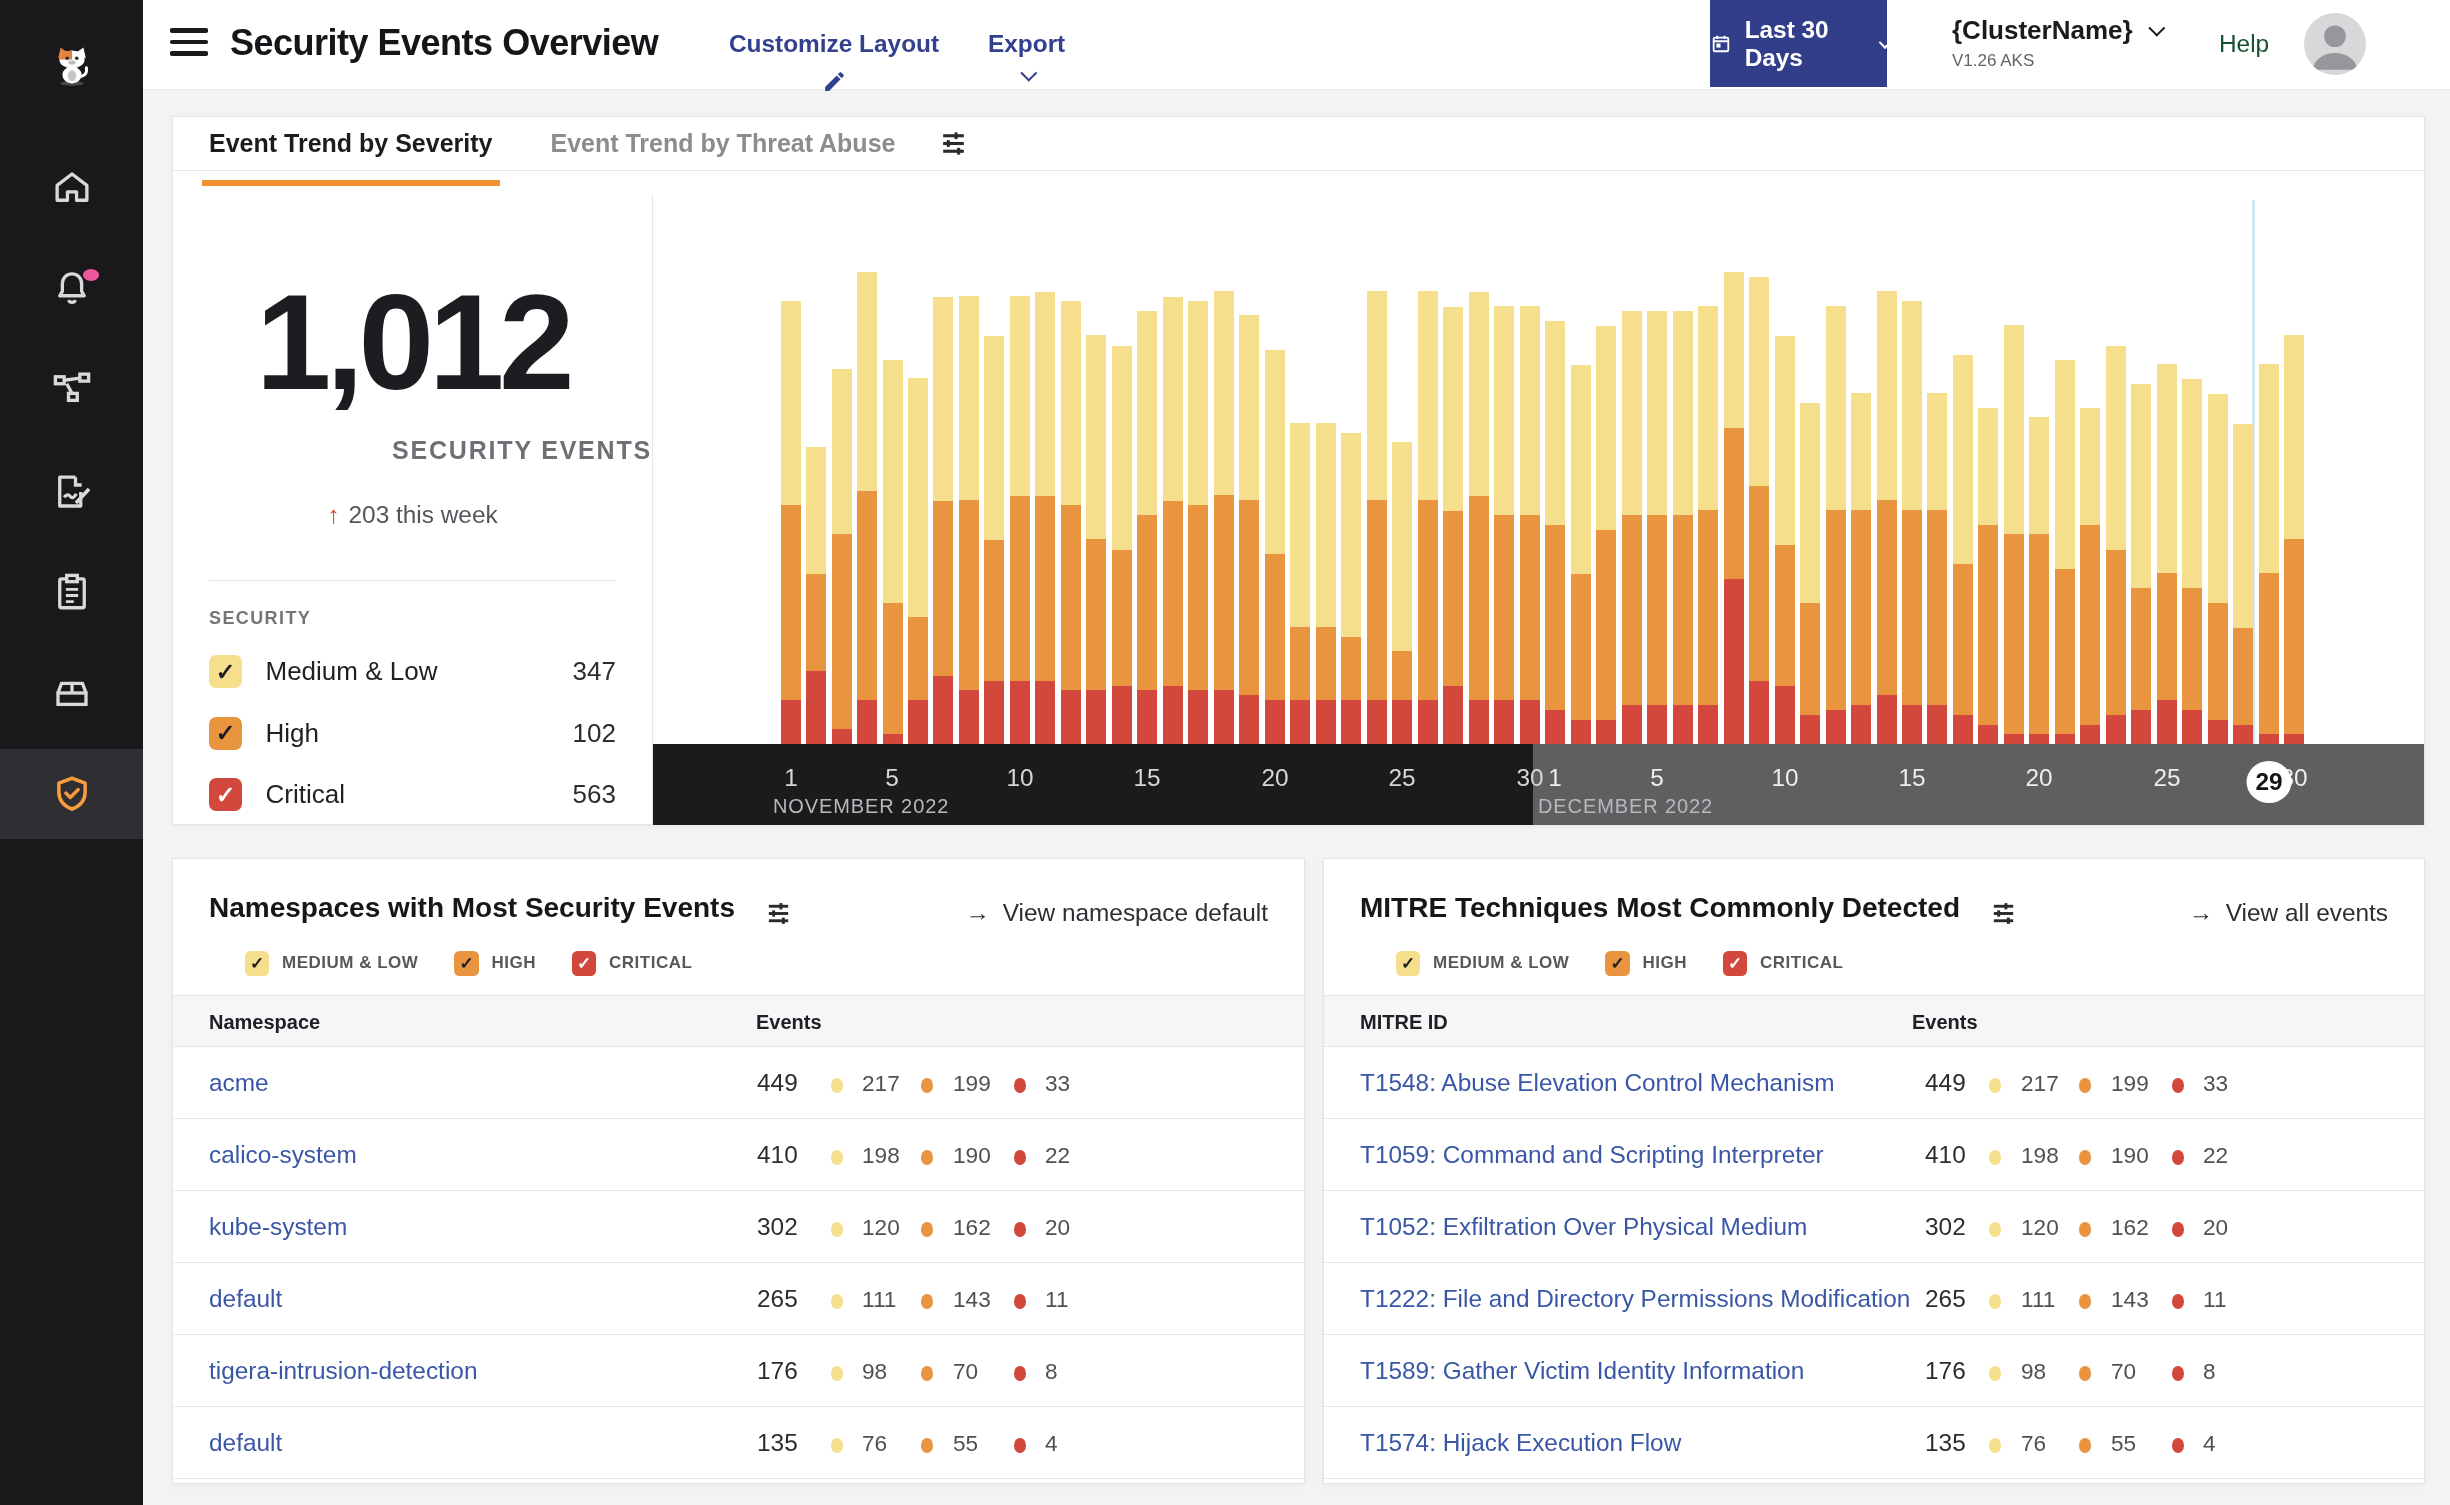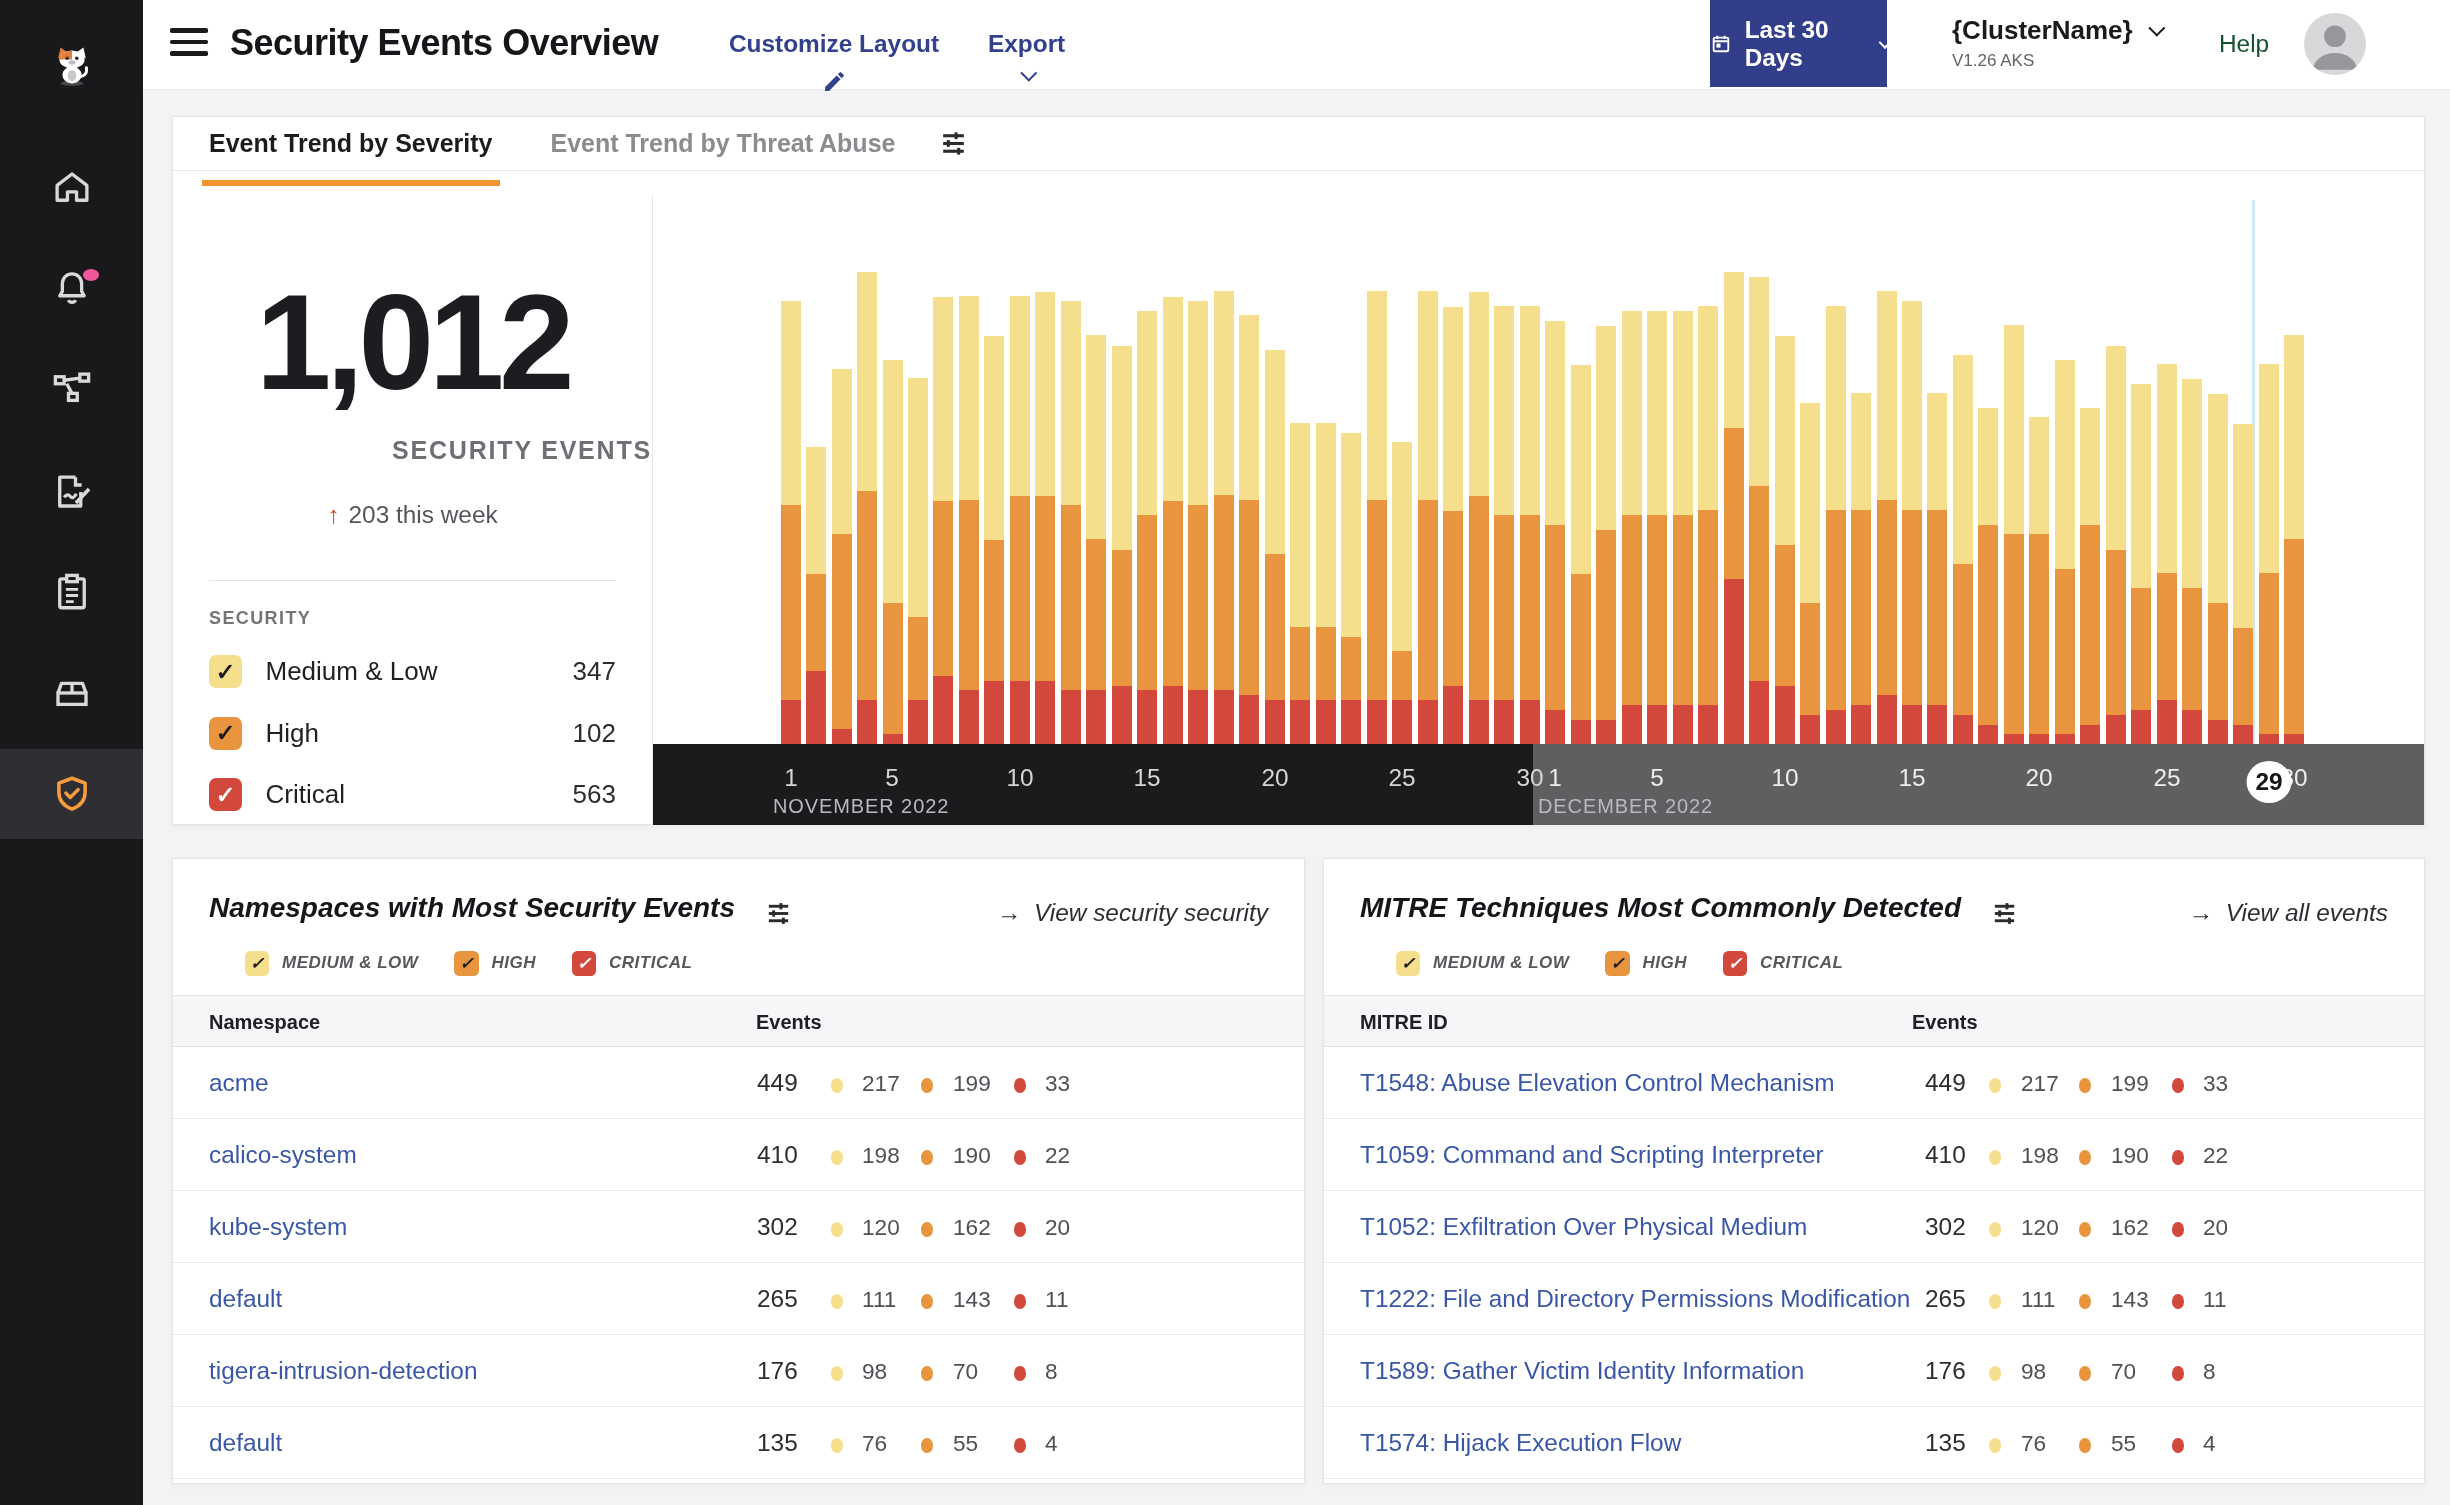--- a/index.html
+++ b/index.html
@@ -62,21 +62,21 @@
   .band-dec { left:880px; width:891px; background:#5f5f62; }
   .bar { position:absolute; bottom:81px; width:20px; display:flex; flex-direction:column-reverse; }
   .seg { width:100%; }
   .hl-line { position:absolute; top:83px; bottom:81px; width:2.7px; background:#cfe8f6; }
   .tick { position:absolute; bottom:33px; transform:translateX(-50%); font-size:24.4px; }
   .tick.nov { color:#d6d6d8; } .tick.dec { color:#ededef; }
   .month-lbl { position:absolute; bottom:7.2px; font-size:20px; letter-spacing:0.9px; color:#b9b9bd; }
   .day-circle { position:absolute; bottom:22px; transform:translateX(-50%); width:45px; height:42px; border-radius:50%; background:#fff; color:#161618; font-size:24.4px; font-weight:700; display:flex; align-items:center; justify-content:center; z-index:3; }
 
   
-  .panel-head { position:relative; padding:33px 40px 0 36px;font-style:italic; }
+  .panel-head { position:relative; padding:33px 40px 0 36px; }
   .panel-title { font-size:28px; font-weight:800; color:#17171b; display:inline-block; }
   .panel-head .sliders { margin-left:25px; vertical-align:middle; cursor:pointer; }
   .view-link { position:absolute; right:36px; top:40px; font-size:24.4px; color:#2d2d33; display:flex; gap:12.7px; align-items:center; cursor:pointer; }
   .chip-row { display:flex; gap:36px; margin:23.5px 0 0 36px; }
   .chip { display:flex; align-items:center; gap:12.7px; cursor:pointer; }
   .chip .cbx { width:24.4px; height:24.4px; border-radius:5.4px; font-size:17px; }
   .chip .clab { font-size:17px; font-weight:700; color:#57575c; letter-spacing:0.5px; }
   .sev-table { position:absolute; left:0; right:0; top:136px; }
   .t-head { height:52px; background:#f6f6f8; border-top:1.8px solid #e4e4e6; border-bottom:1.8px solid #e4e4e6; position:relative; }
   .t-head span { position:absolute; top:14.5px; font-size:20px; font-weight:700; color:#202024; }
@@ -588,21 +588,21 @@
     <svg class="sliders icon" style="display:inline-block" width="29" height="29" viewBox="0 0 24 24" stroke="#2b2b2f" stroke-width="2.4">
       <line x1="4" y1="6" x2="20" y2="6"></line>
         <line x1="4" y1="12" x2="20" y2="12"></line>
         <line x1="4" y1="18" x2="20" y2="18"></line>
       <line x1="14" y1="3.4" x2="14" y2="8.6"></line>
         <line x1="8" y1="9.4" x2="8" y2="14.6"></line>
         <line x1="16" y1="15.4" x2="16" y2="20.6"></line>
     </svg>
     <div class="view-link">
       <span>→</span>
-      <span>View security security</span>
+      <span>View namespace default</span>
     </div>
     <div class="chip-row">
         <div class="chip">
           <span class="cbx" style="background: rgb(245, 223, 140); color: rgb(29, 29, 33);">✓</span>
           <span class="clab">MEDIUM &amp; LOW</span>
         </div>
         <div class="chip">
           <span class="cbx" style="background: rgb(233, 149, 63); color: rgb(29, 29, 33);">✓</span>
           <span class="clab">HIGH</span>
         </div>

